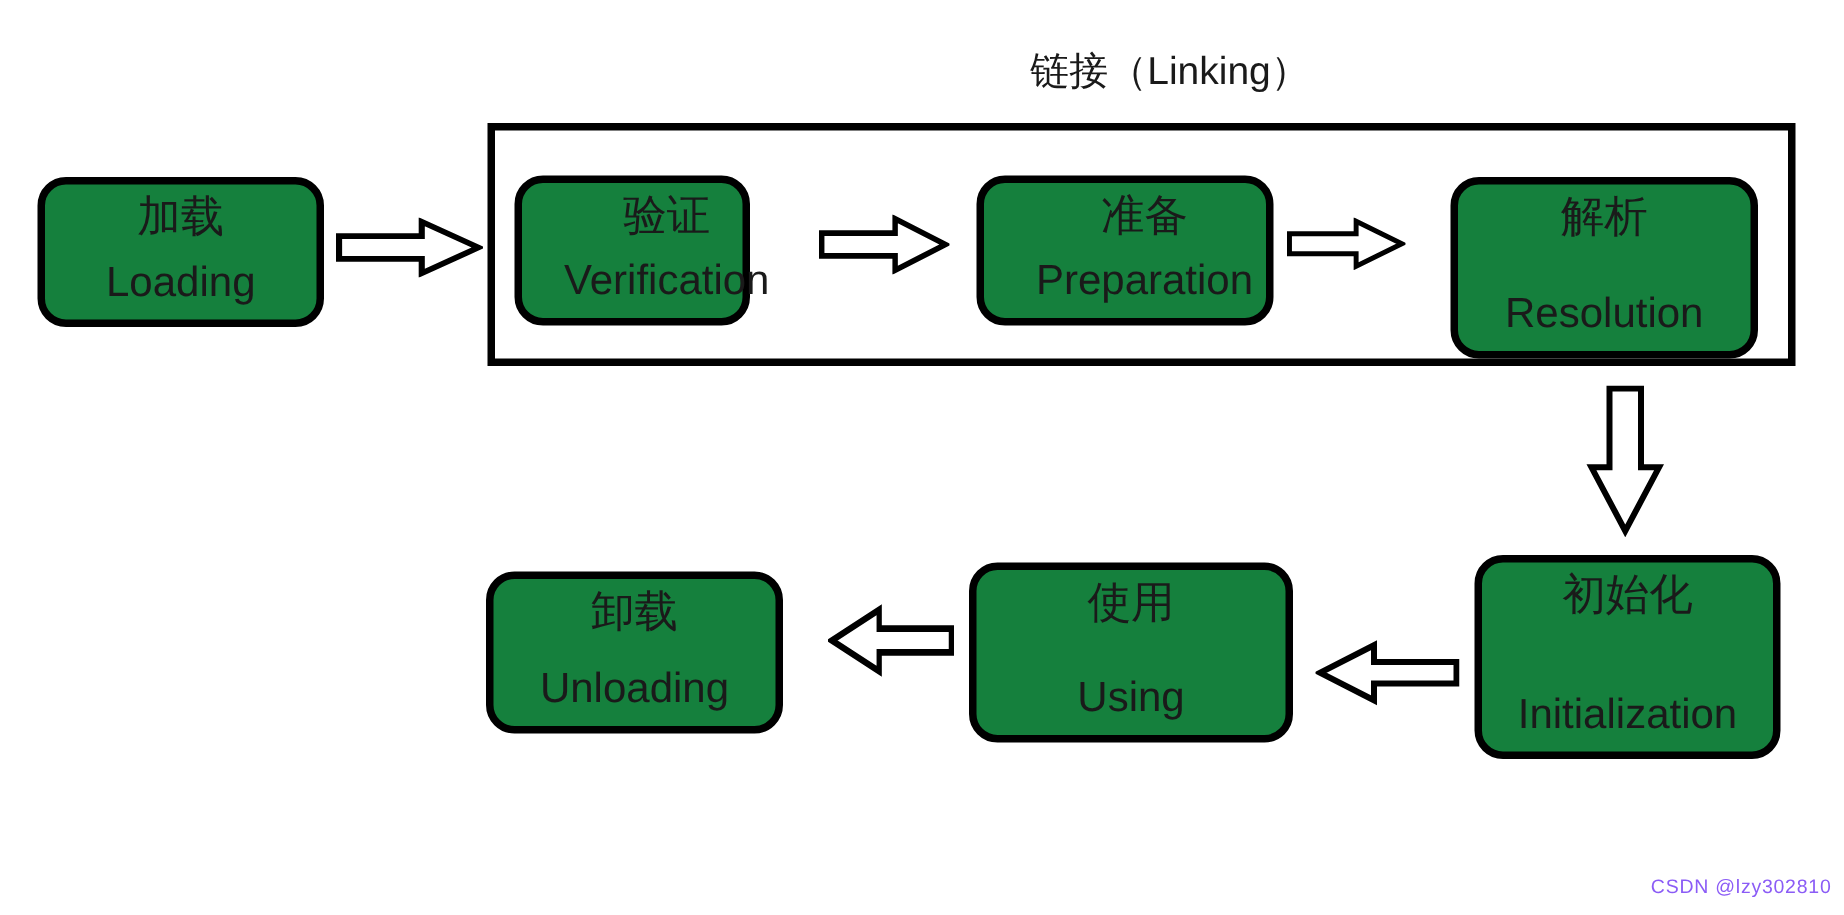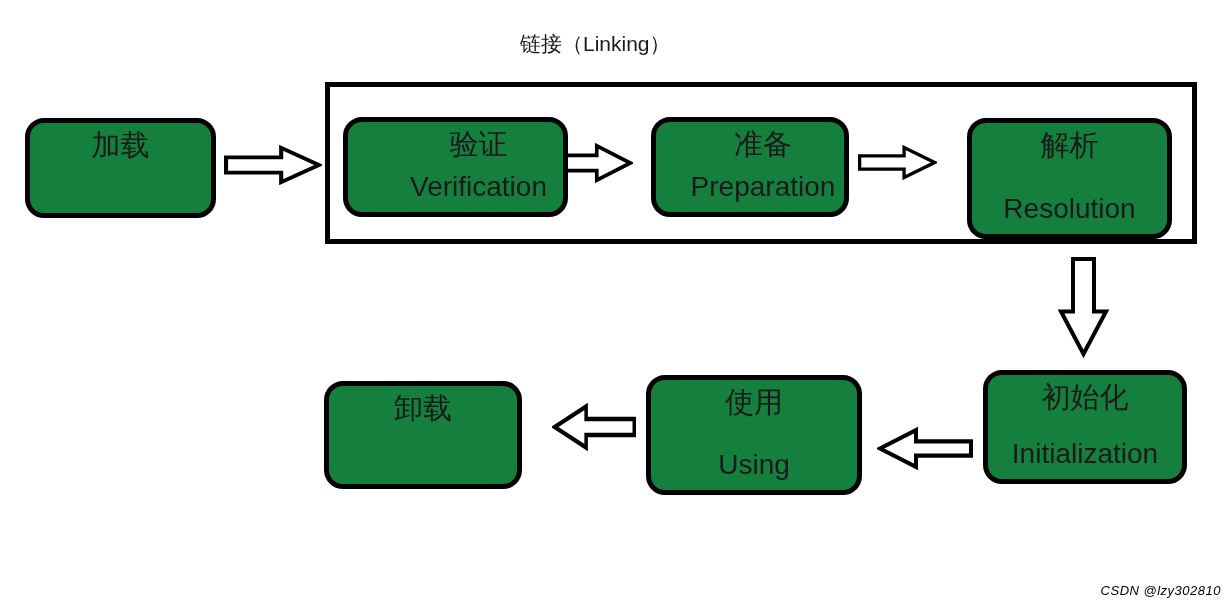--- a/index.html
+++ b/index.html
@@ -9,21 +9,22 @@
     width: 1229px;
     height: 610px;
     background: #ffffff;
     overflow: hidden;
     font-family: "Liberation Sans", "DejaVu Sans", sans-serif;
     color: #1a1a1a;
   }
   .diagram-title {
     position: absolute;
     left: 520px; top: 30px; width: 520px;
-    font-size: 21px;
+    text-align: center;
+    font-size: 26px;
     color: #1a1a1a;
     white-space: nowrap;
   }
   .group-box {
     position: absolute;
     left: 325px; top: 82px; width: 872px; height: 162px;
     border: 5px solid #000000;
     box-sizing: border-box;
     background: transparent;
   }
@@ -37,54 +38,54 @@
     flex-direction: column;
     justify-content: space-between;
     align-items: center;
     text-align: center;
     padding: 7px 2px 9px 2px;
     z-index: 2;
   }
   .node .zh { font-size: 29px; line-height: 1.1; }
   .node .en { font-size: 28px; line-height: 1.1; }
   #node-loading        { left: 25px;  top: 118px; width: 191px; height: 100px; }
-  #node-verification   { left: 343px; top: 117px; width: 225px; height: 100px; padding-left: 48px; }
+  #node-verification   { left: 343px; top: 117px; width: 157px; height: 100px; padding-left: 48px; }
   #node-preparation    { left: 651px; top: 117px; width: 198px; height: 100px; padding-left: 28px; }
   #node-resolution     { left: 967px; top: 118px; width: 205px; height: 121px; }
-  #node-initialization { left: 983px; top: 370px; width: 204px; height: 114px; }
+  #node-initialization { left: 983px; top: 370px; width: 204px; height: 136px; }
   #node-using          { left: 646px; top: 375px; width: 216px; height: 120px; }
   #node-unloading      { left: 324px; top: 381px; width: 198px; height: 108px; }
   .arrow { position: absolute; z-index: 1; }
   .arrow svg { display: block; width: 100%; height: 100%; }
   #arrow-load-link  { left: 224px;  top: 145px; width: 98px; height: 40px; }
   #arrow-ver-prep   { left: 546px;  top: 143px; width: 87px; height: 40px; }
   #arrow-prep-res   { left: 858px;  top: 145px; width: 79px; height: 35px; }
   #arrow-link-init  { left: 1057px; top: 257px; width: 53px; height: 101px; }
   #arrow-init-use   { left: 877px;  top: 426px; width: 96px; height: 45px; }
   #arrow-use-unload { left: 552px;  top: 402px; width: 84px; height: 50px; }
   .watermark {
     position: absolute;
     right: 8px; top: 583px;
     font-size: 13px;
-    color: #000000;
+    color: #8b5cf6;
     letter-spacing: 0.5px;
-    font-style: italic;
   }
 </style>
 </head>
 <body>
 
 <div id="page">
 
   <div class="diagram-title">链接（Linking）</div>
 
   <div class="group-box"></div>
 
   <div class="node" id="node-loading">
     <span class="zh">加载</span>
+    <span class="en">Loading</span>
   </div>
 
   <div class="node" id="node-verification">
     <span class="zh">验证</span>
     <span class="en">Verification</span>
   </div>
 
   <div class="node" id="node-preparation">
     <span class="zh">准备</span>
     <span class="en">Preparation</span>
@@ -100,20 +101,21 @@
     <span class="en">Initialization</span>
   </div>
 
   <div class="node" id="node-using">
     <span class="zh">使用</span>
     <span class="en">Using</span>
   </div>
 
   <div class="node" id="node-unloading">
     <span class="zh">卸载</span>
+    <span class="en">Unloading</span>
   </div>
 
   <div class="arrow" id="arrow-load-link">
     <svg viewBox="0 0 96 42" preserveAspectRatio="none" xmlns="http://www.w3.org/2000/svg">
       <polygon points="2,13 56,13 56,3 93,21 56,39 56,29 2,29" fill="#ffffff" stroke="#000000" stroke-width="4" stroke-linejoin="miter"></polygon>
     </svg>
   </div>
 
   <div class="arrow" id="arrow-ver-prep">
     <svg viewBox="0 0 96 42" preserveAspectRatio="none" xmlns="http://www.w3.org/2000/svg">

